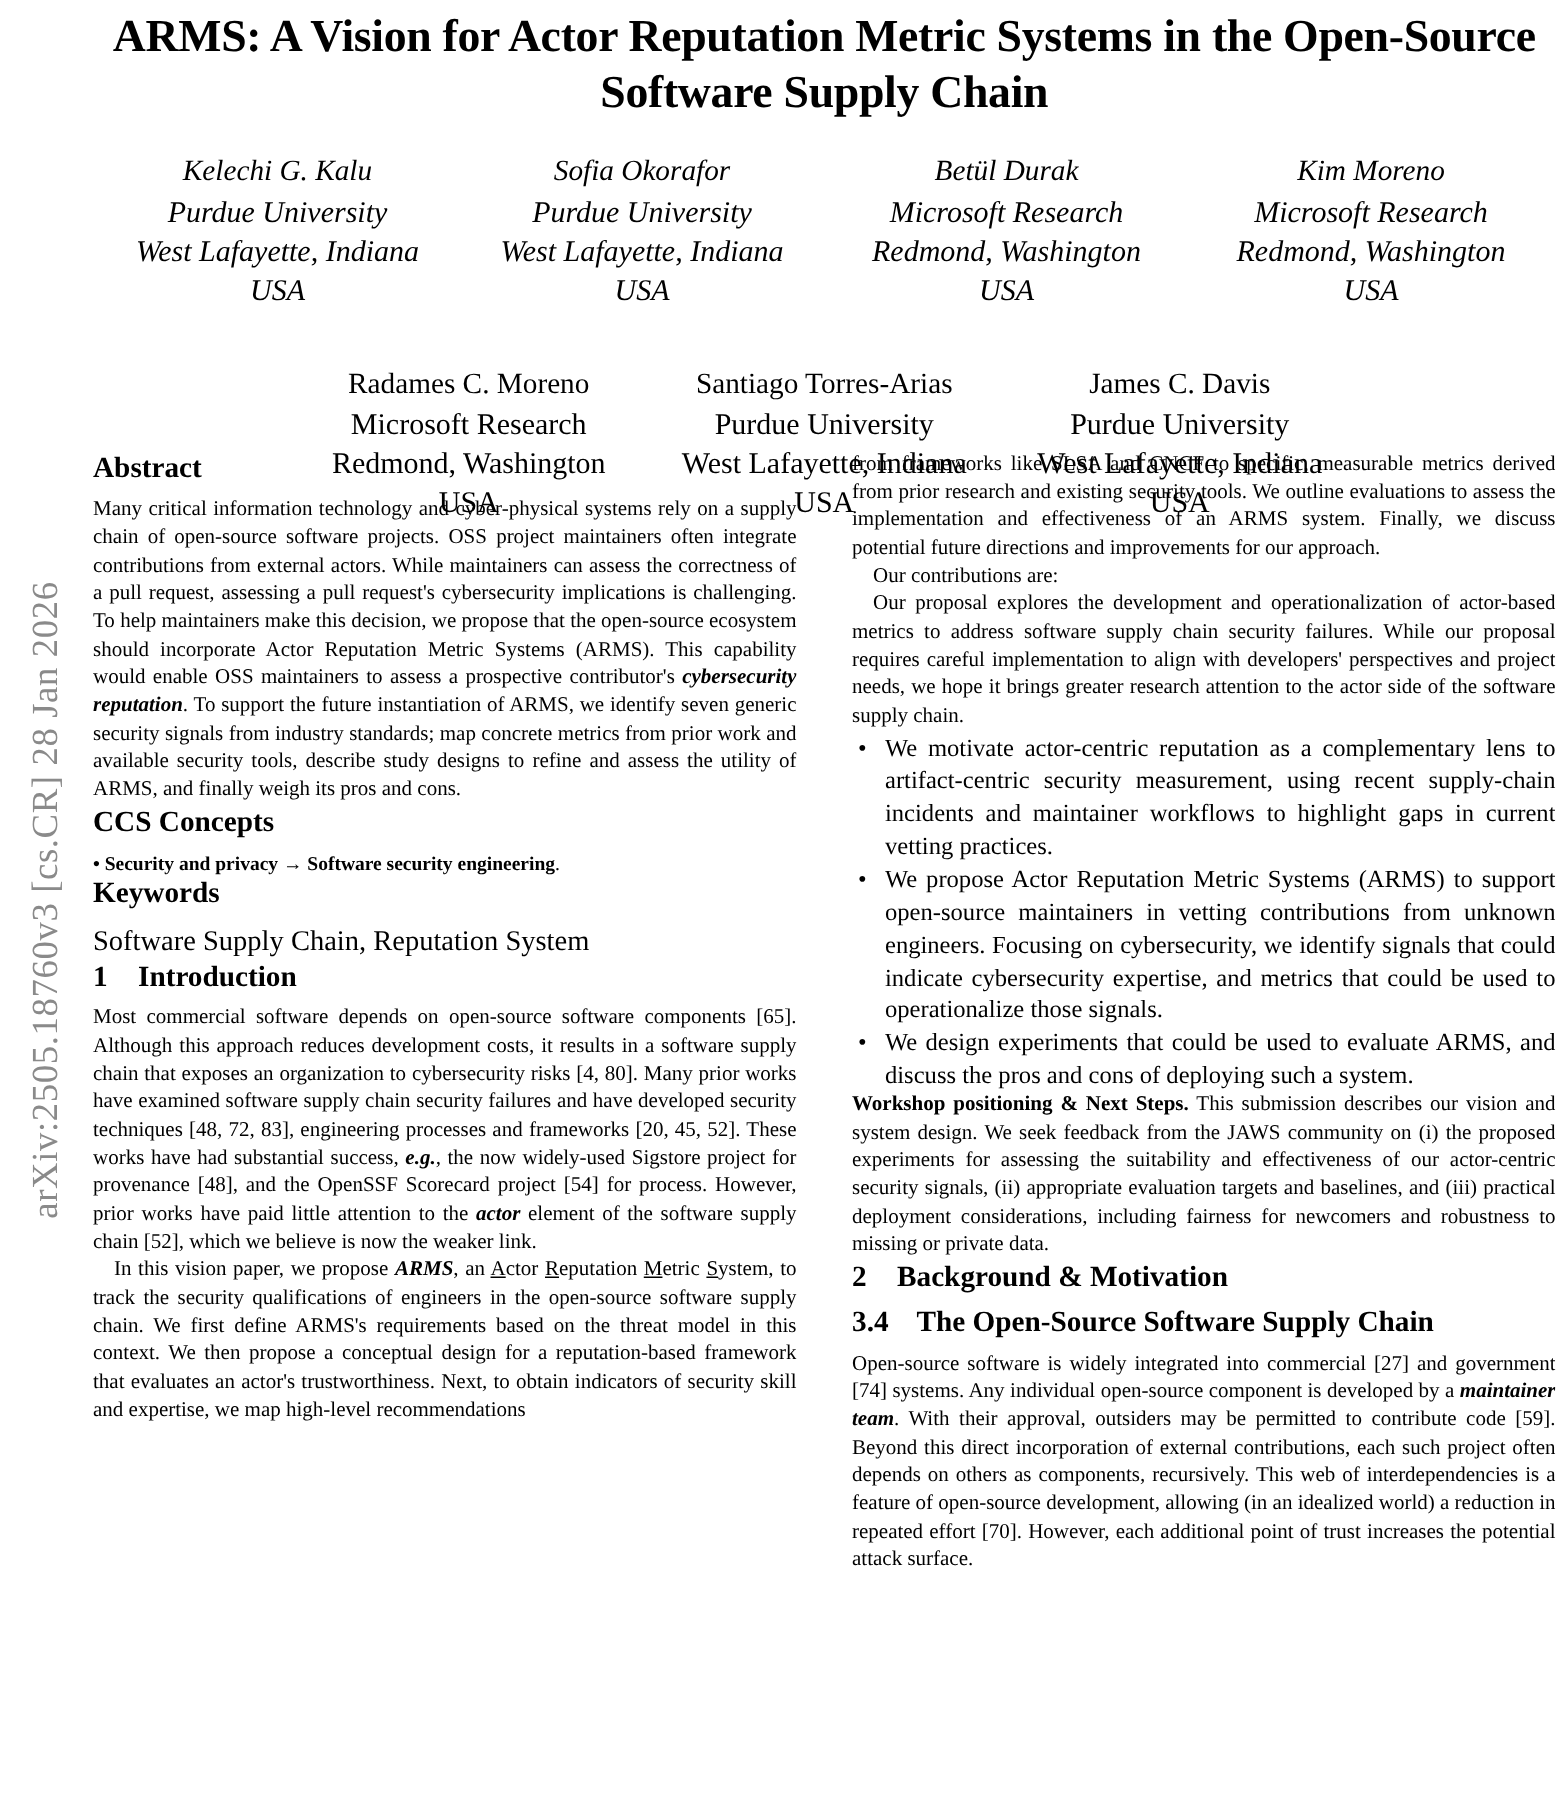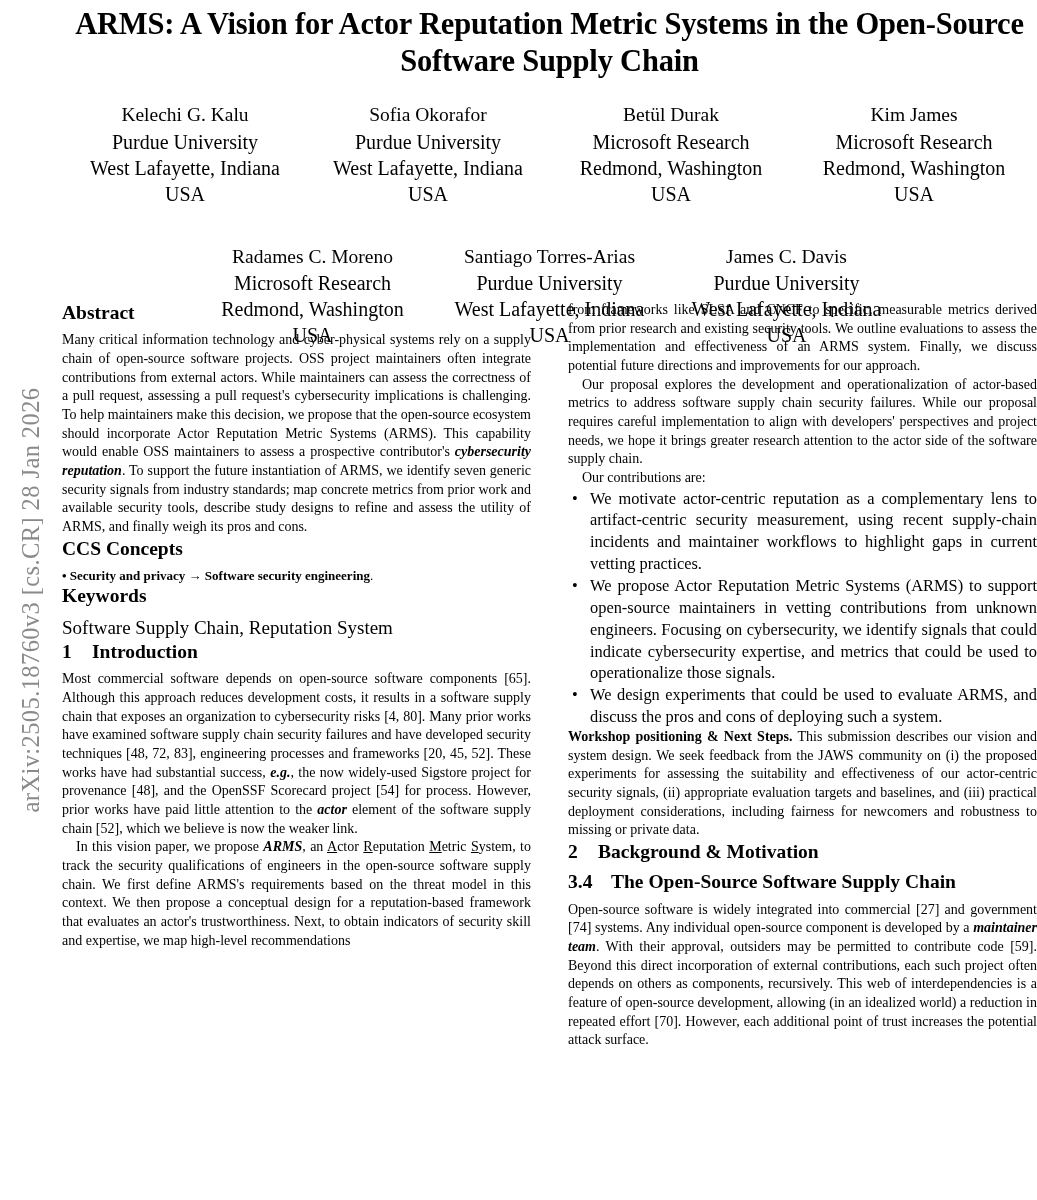--- a/index.html
+++ b/index.html
@@ -62,21 +62,21 @@
     display: flex;
     justify-content: center;
     margin-top: 0;
   }
   #authors-row1 { margin-top: 22px; }
   #authors-row2 { margin-top: 10px; }
   .author {
     text-align: center;
     line-height: 1.30;
   }
-  #authors-row1 .author { width: 243px; }
+  #authors-row1 .author { width: 243px; font-style: italic; }
   #authors-row2 .author { width: 237px; margin-top: 27px; }
   .author-name {
     display: block;
     font-size: 19.5px;
     margin-bottom: 1px;
   }
   .author-line {
     display: block;
     font-size: 20px;
   }
@@ -187,21 +187,21 @@
       <span class="author-line">West Lafayette, Indiana</span>
       <span class="author-line">USA</span>
     </div>
     <div class="author">
       <span class="author-name">Betül Durak</span>
       <span class="author-line">Microsoft Research</span>
       <span class="author-line">Redmond, Washington</span>
       <span class="author-line">USA</span>
     </div>
     <div class="author">
-      <span class="author-name">Kim James</span>
+      <span class="author-name">Kim Moreno</span>
       <span class="author-line">Microsoft Research</span>
       <span class="author-line">Redmond, Washington</span>
       <span class="author-line">USA</span>
     </div>
   </div>
 
   <div id="authors-row2">
     <div class="author">
       <span class="author-name">Radames C. Moreno</span>
       <span class="author-line">Microsoft Research</span>
@@ -240,23 +240,23 @@
       <p class="body"><span>Most commercial software depends on open-source software components [65]. Although this approach reduces development costs, it results in a software supply chain that exposes an organization to cybersecurity risks [4, 80]. Many prior works have examined software supply chain security failures and have developed security techniques [48, 72, 83], engineering processes and frameworks [20, 45, 52]. These works have had substantial success, </span><em>e.g.</em><span>, the now widely-used Sigstore project for provenance [48], and the OpenSSF Scorecard project [54] for process. However, prior works have paid little attention to the </span><em>actor</em><span> element of the software supply chain [52], which we believe is now the weaker link.</span></p>
 
       <p class="body indent"><span>In this vision paper, we propose </span><em>ARMS</em><span>, an </span><span class="uline">A</span><span>ctor </span><span class="uline">R</span><span>eputation </span><span class="uline">M</span><span>etric </span><span class="uline">S</span><span>ystem, to track the security qualifications of engineers in the open-source software supply chain. We first define ARMS's requirements based on the threat model in this context. We then propose a conceptual design for a reputation-based framework that evaluates an actor's trustworthiness. Next, to obtain indicators of security skill and expertise, we map high-level recommendations</span></p>
 
     </div>
 
     <div class="col right">
 
       <p class="body">from frameworks like SLSA and CNCF to specific, measurable metrics derived from prior research and existing security tools. We outline evaluations to assess the implementation and effectiveness of an ARMS system. Finally, we discuss potential future directions and improvements for our approach.</p>
 
+      <p class="body indent">Our contributions are:</p>
+
       <p class="body indent">Our proposal explores the development and operationalization of actor-based metrics to address software supply chain security failures. While our proposal requires careful implementation to align with developers' perspectives and project needs, we hope it brings greater research attention to the actor side of the software supply chain.</p>
-
-      <p class="body indent">Our contributions are:</p>
 
       <ul class="contrib">
         <li><span class="bullet">•</span><span>We motivate actor-centric reputation as a complementary lens to artifact-centric security measurement, using recent supply-chain incidents and maintainer workflows to highlight gaps in current vetting practices.</span></li>
         <li><span class="bullet">•</span><span>We propose Actor Reputation Metric Systems (ARMS) to support open-source maintainers in vetting contributions from unknown engineers. Focusing on cybersecurity, we identify signals that could indicate cybersecurity expertise, and metrics that could be used to operationalize those signals.</span></li>
         <li><span class="bullet">•</span><span>We design experiments that could be used to evaluate ARMS, and discuss the pros and cons of deploying such a system.</span></li>
       </ul>
 
       <p class="body"><span class="bold">Workshop positioning &amp; Next Steps.</span><span> This submission describes our vision and system design. We seek feedback from the JAWS community on (i) the proposed experiments for assessing the suitability and effectiveness of our actor-centric security signals, (ii) appropriate evaluation targets and baselines, and (iii) practical deployment considerations, including fairness for newcomers and robustness to missing or private data.</span></p>
 
       <h2 class="sec numbered sec-gap-top"><span class="num">2</span><span>Background &amp; Motivation</span></h2>

